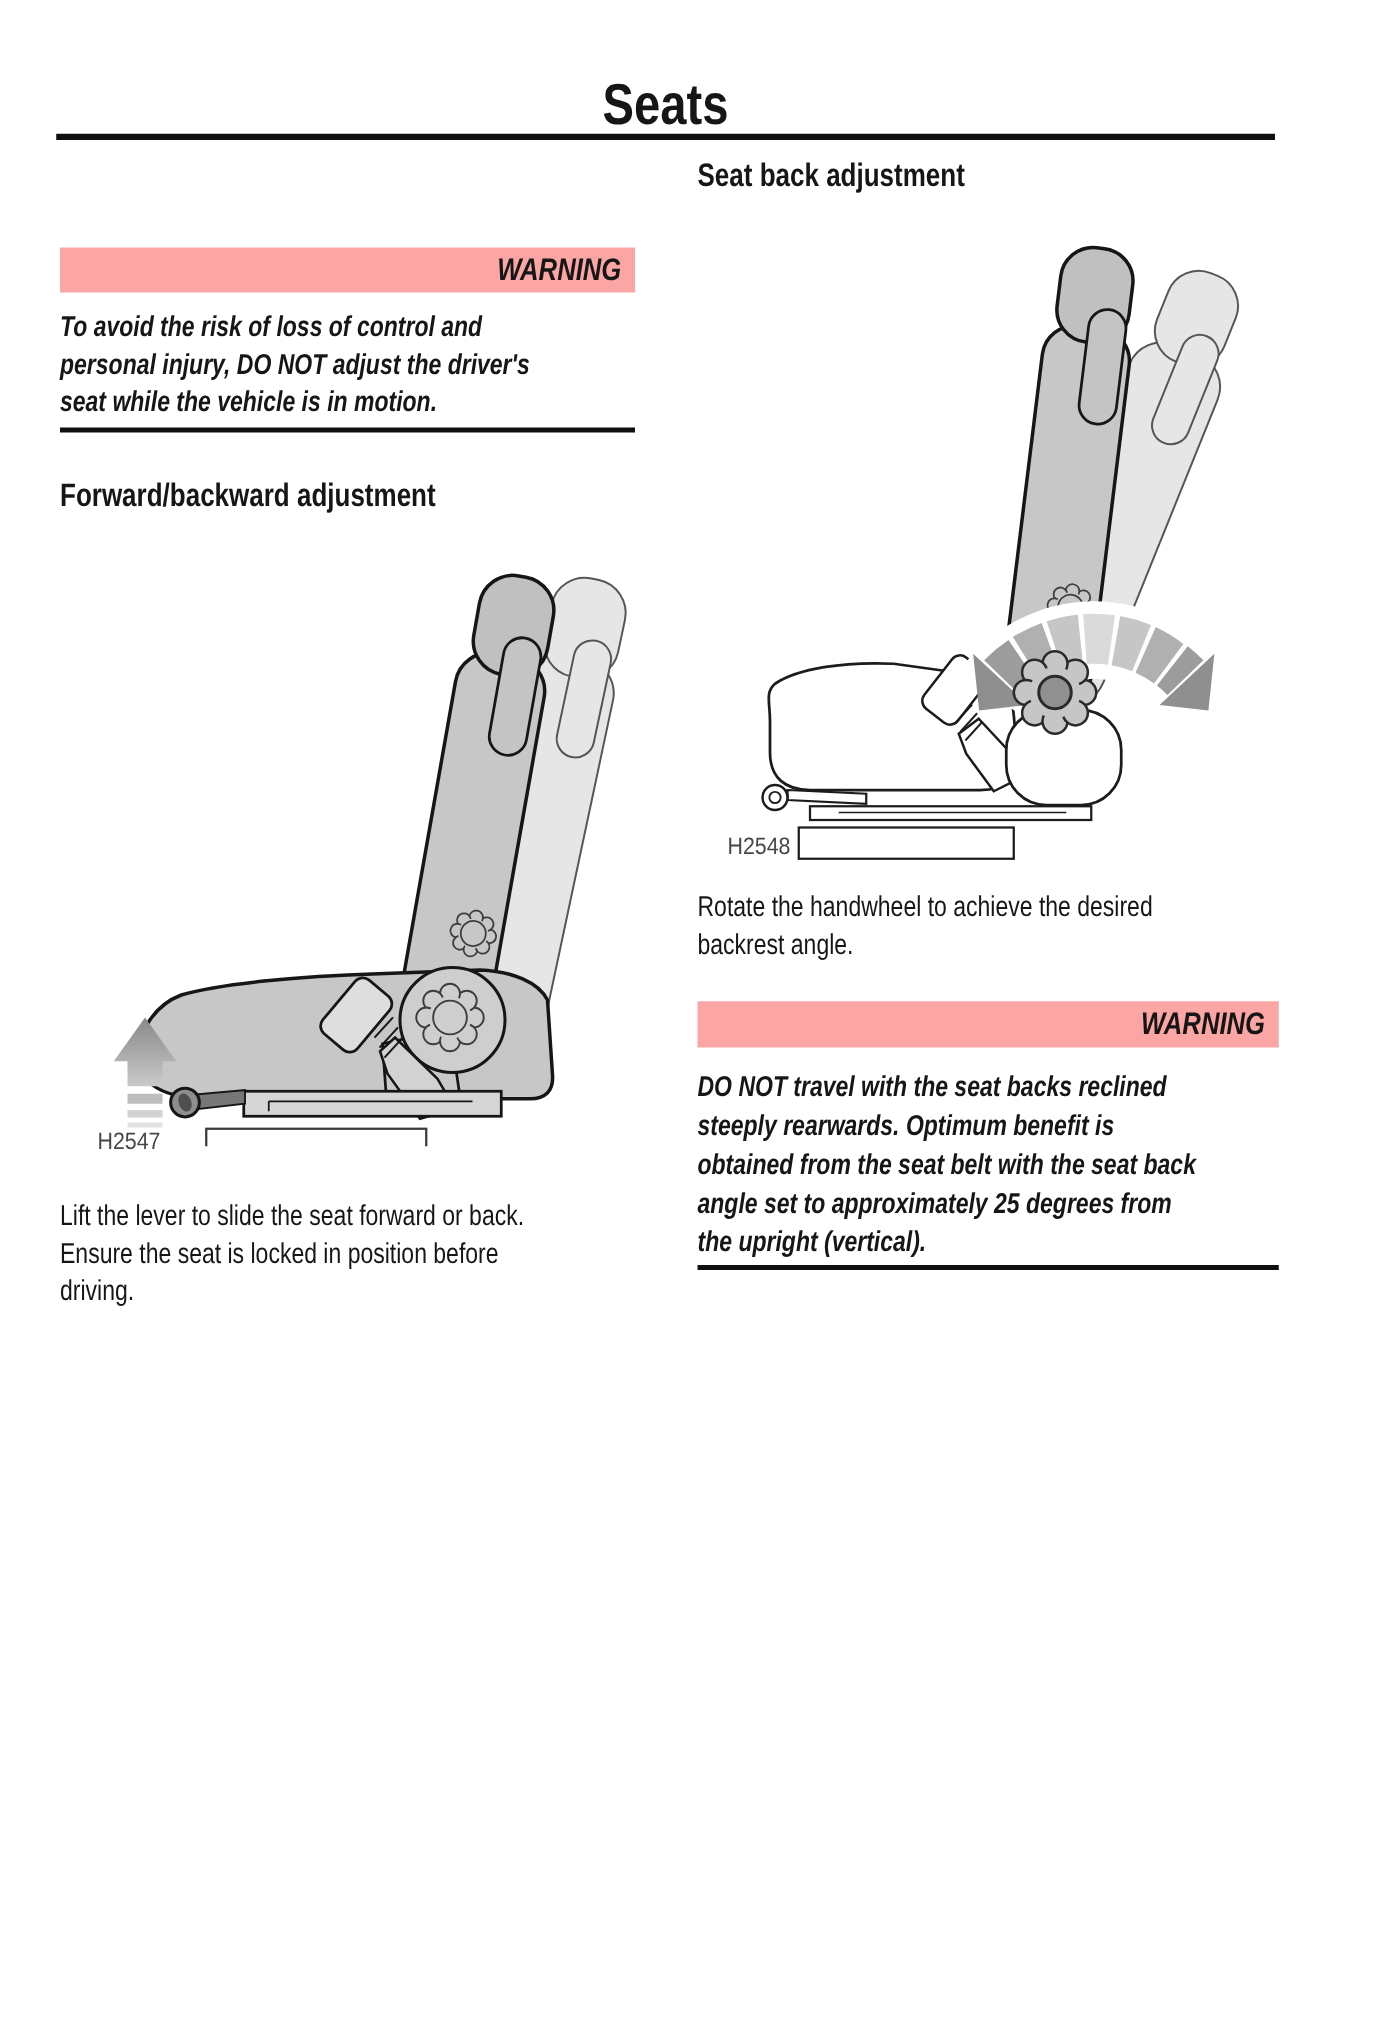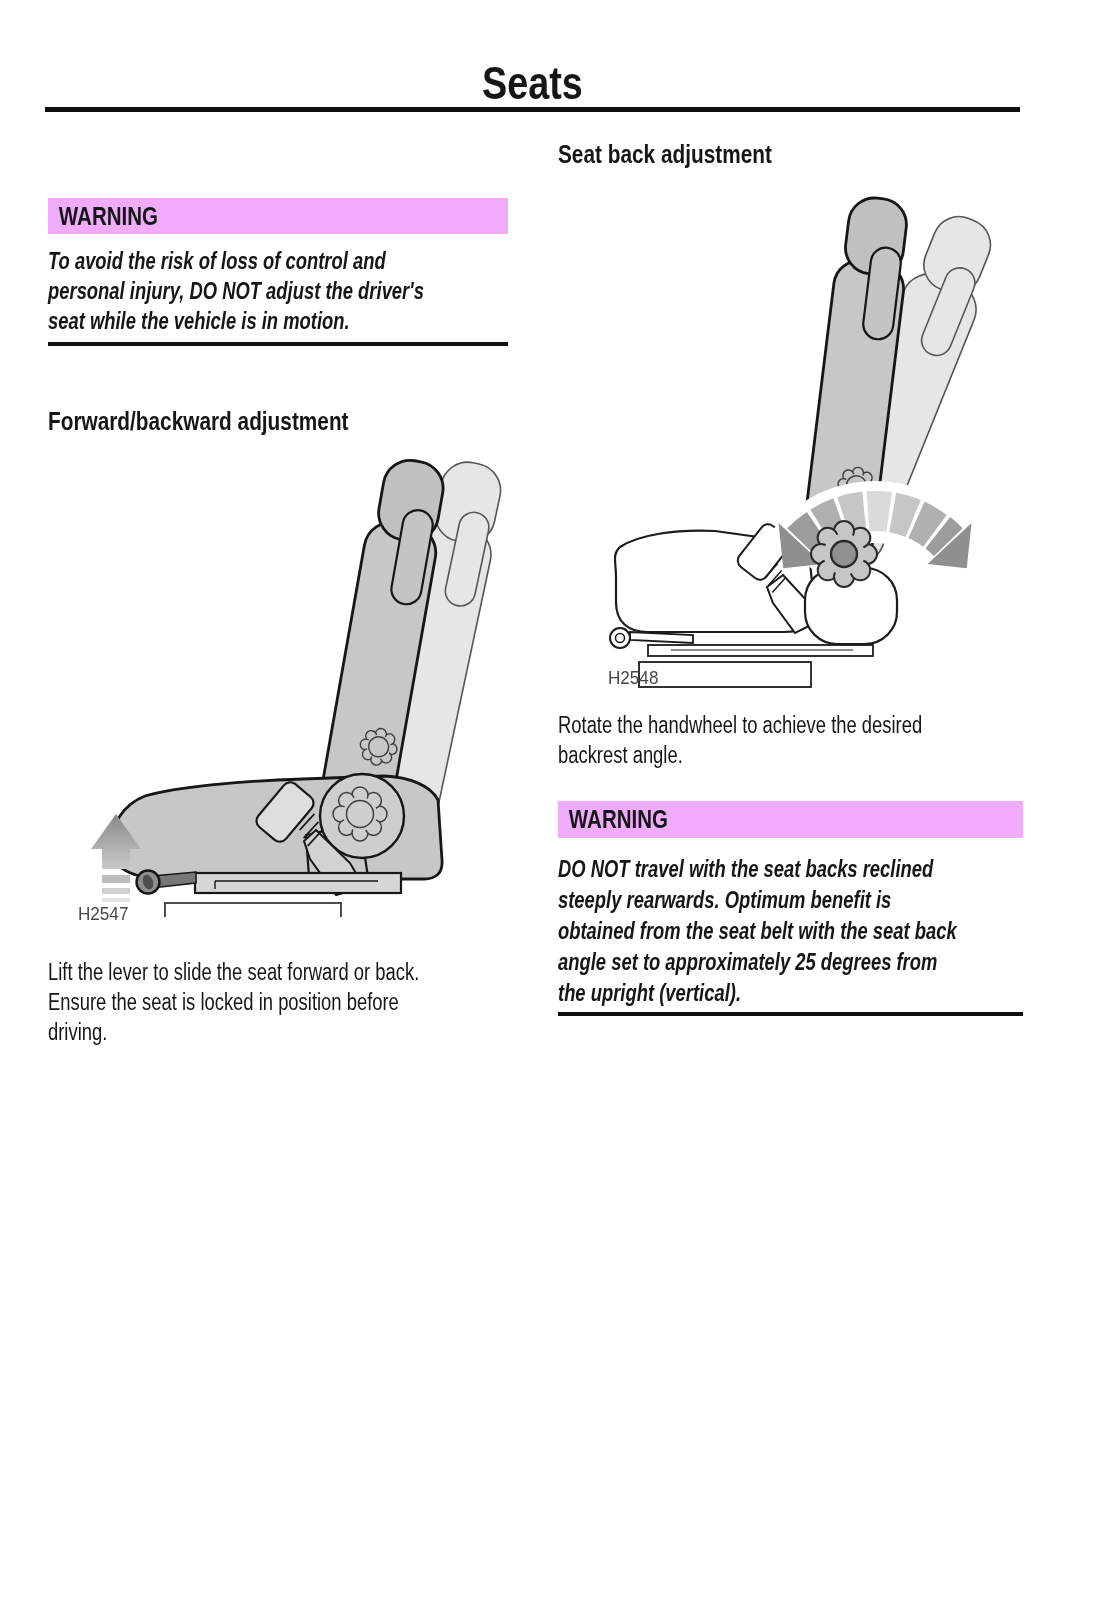--- a/index.html
+++ b/index.html
@@ -6,21 +6,21 @@
   #page{position:relative;width:1103px;height:1260px;background:#ffffff;overflow:hidden;
         font-family:"Liberation Sans","DejaVu Sans",sans-serif;color:#161616;}
   .abs{position:absolute;}
   
   .sx{display:block;transform:scaleX(.8);transform-origin:0 0;white-space:nowrap;}
   .sxc{display:inline-block;transform:scaleX(.82);transform-origin:50% 0;white-space:nowrap;}
   .title{font-size:46px;font-weight:bold;letter-spacing:0;}
   .h1{font-size:26px;font-weight:bold;}
   .h2{font-size:26px;font-weight:bold;}
   .rule{background:#0f0f0f;}
-  .warn-head{background:#f0abfc;text-align:left;}
+  .warn-head{background:#fca5a5;text-align:right;font-style:italic;}
   .warn-label{font-size:25px;font-weight:bold;}
   .warn-body{font-size:23px;font-weight:bold;font-style:italic;}
   .body-text{font-size:23px;}
   .lh30 div{line-height:30px;}
   .lh31 div{line-height:31px;}
   .fig-label{font-size:19px;color:#474747;}
   .pagenum{font-size:21px;font-weight:bold;text-align:center;}
   .center{text-align:center;}
   svg{display:block;}
 </style>
@@ -38,21 +38,21 @@
   <div class="abs warn-head" style="left:48px;top:198px;width:460px;height:36px;line-height:36px;">
     <span class="warn-label sxc">WARNING</span>
   </div>
   <div class="abs warn-body sx lh30" style="left:48px;top:246px;">
       <div>To avoid the risk of loss of control and</div>
       <div>personal injury, DO NOT adjust the driver's</div>
       <div>seat while the vehicle is in motion.</div>
     </div>
   <div class="abs rule" style="left:48px;top:342px;width:460px;height:4px;"></div>
 
-  <div class="abs" style="left:48px;top:406px;">
+  <div class="abs" style="left:48px;top:381px;">
     <span class="h2 sx">Forward/backward adjustment</span>
   </div>
 
   <svg class="abs" style="left:48px;top:445px;" width="460" height="472" viewBox="0 0 460 472">
     <defs>
       <linearGradient id="agrad" x1="0" y1="0" x2="0" y2="1">
         <stop offset="0" stop-color="#898989"></stop>
           <stop offset="1" stop-color="#c9c9c9"></stop>
       </linearGradient>
     </defs>
@@ -129,21 +129,21 @@
   <div class="abs" style="left:78px;top:903px;">
     <span class="fig-label sx" style="transform:scaleX(.9);">H2547</span>
   </div>
 
   <div class="abs body-text sx lh30" style="left:48px;top:957px;">
       <div>Lift the lever to slide the seat forward or back.</div>
       <div>Ensure the seat is locked in position before</div>
       <div>driving.</div>
     </div>
 
-  <div class="abs" style="left:558px;top:139px;">
+  <div class="abs" style="left:558px;top:125px;">
     <span class="h2 sx">Seat back adjustment</span>
   </div>
 
   <svg class="abs" style="left:553px;top:183px;" width="448" height="515" viewBox="0 0 448 515">
 
     <g transform="rotate(22 293 371)" fill="#e6e6e6" stroke="#565656" stroke-width="1.6">
       <rect x="248" y="78" width="76" height="300" rx="28"></rect>
       <rect x="255" y="14" width="58" height="76" rx="26"></rect>
       <rect x="282" y="62" width="30" height="92" rx="15"></rect>
     </g>
@@ -210,21 +210,21 @@
       <circle cx="274.7" cy="354.7" r="10" fill="#c6c6c6" stroke="#2a2a2a" stroke-width="2"></circle>
       <circle cx="268" cy="371" r="10" fill="#c6c6c6" stroke="#2a2a2a" stroke-width="2"></circle>
       <circle cx="274.7" cy="387.3" r="10" fill="#c6c6c6" stroke="#2a2a2a" stroke-width="2"></circle>
       <circle cx="291" cy="394" r="10" fill="#c6c6c6" stroke="#2a2a2a" stroke-width="2"></circle>
       <circle cx="307.3" cy="387.3" r="10" fill="#c6c6c6" stroke="#2a2a2a" stroke-width="2"></circle>
       <circle cx="291" cy="371" r="20.5" fill="#c6c6c6"></circle>
       <circle cx="291" cy="371" r="13" fill="#909090" stroke="#2a2a2a" stroke-width="2.4"></circle>
     </g>
   </svg>
 
-  <div class="abs" style="left:608px;top:667px;">
+  <div class="abs" style="left:582px;top:667px;">
     <span class="fig-label sx" style="transform:scaleX(.9);">H2548</span>
   </div>
 
   <div class="abs body-text sx lh30" style="left:558px;top:710px;">
       <div>Rotate the handwheel to achieve the desired</div>
       <div>backrest angle.</div>
     </div>
 
   <div class="abs warn-head" style="left:558px;top:801px;width:465px;height:37px;line-height:37px;">
     <span class="warn-label sxc">WARNING</span>

